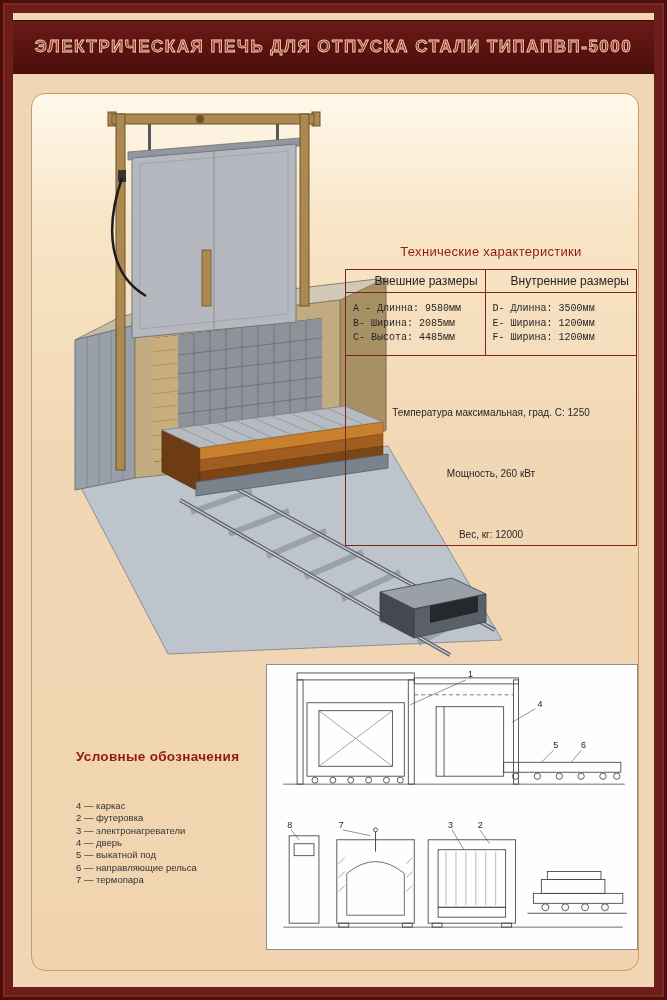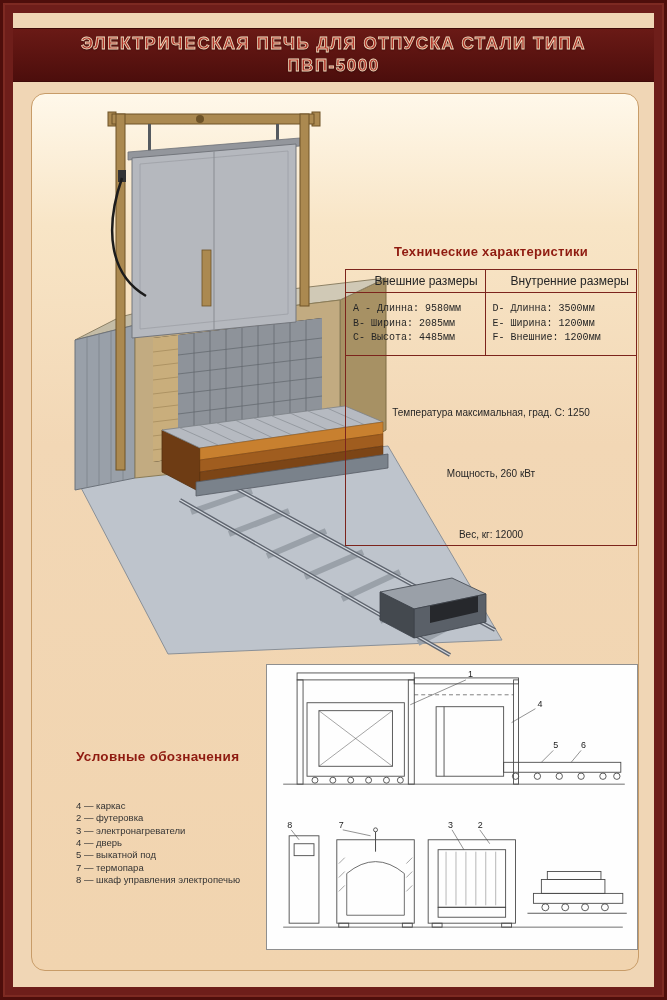--- a/index.html
+++ b/index.html
@@ -8,41 +8,41 @@
   .poster{
     position:relative; width:667px; height:1000px;
     background:#6e1e1a; box-sizing:border-box;
     box-shadow: inset 0 0 0 3px #4e0e0b, inset 0 0 0 5px #7d2a22;
   }
   .poster-inner{
     position:absolute; left:13px; top:13px; right:13px; bottom:13px;
     background:#f0d6b5;
   }
   .header-band{
-    position:absolute; left:0; right:0; top:15px; height:52px;
+    position:absolute; left:0; right:0; top:7px; height:52px;
     background:linear-gradient(180deg,#6a1a16 0%,#5a1310 55%,#4c0e0c 100%);
     border-top:1px solid #3f0a08; border-bottom:1px solid #3f0a08;
-    display:flex; flex-direction:column; align-items:center; justify-content:center;
+    display:flex; align-items:center; justify-content:center;
   }
   .title-line{
     font-weight:bold; font-size:17px; letter-spacing:1.5px; line-height:1.3;
     color:#b03428; -webkit-text-stroke:0.8px #eedcbe;
     text-shadow:0 1px 2px rgba(0,0,0,.45);
     white-space:nowrap;
   }
   .content-panel{
     position:absolute; left:18px; right:15px; top:80px; bottom:16px;
     background:linear-gradient(180deg,#fff8ea 0%,#f8e5c6 15%,#f2d7b5 40%,#f1d4af 100%);
     border:1px solid #c89c68; border-radius:14px;
   }
   .furnace-art{ position:absolute; left:18px; top:6px; width:462px; height:562px; }
 
   .specs{ position:absolute; left:313px; top:150px; width:292px; }
   .specs-heading{
-    text-align:center; color:#8f1b10; font-weight:bold; font-size:13px;
+    text-align:center; color:#8f1b10; font-weight:normal; font-size:13px;
     letter-spacing:.3px; margin-bottom:10px;
   }
   .specs-table{ width:100%; border-collapse:collapse; font-size:10px; color:#262626; }
   .specs-table th, .specs-table td{ border:1px solid #7c241c; padding:3px 7px; }
   .specs-table th{ font-weight:normal; text-align:right; font-size:12px; height:16px; }
   .specs-table td.dim{ vertical-align:middle; height:56px; }
   .specs-table td.dim div{ line-height:1.45;font-family:Liberation Mono, monospace; }
   .specs-table td.sum{ height:46px; }
   .specs-table td.sum div{ text-align:center; line-height:1.5;margin-top:46px; }
 
@@ -204,21 +204,21 @@
           </tr>
           <tr>
             <td class="dim">
               <div>A - Длинна: 9580мм</div>
               <div>B- Ширина: 2085мм</div>
               <div>C- Высота: 4485мм</div>
             </td>
             <td class="dim">
               <div>D- Длинна: 3500мм</div>
               <div>E- Ширина: 1200мм</div>
-              <div>F- Внешние: 1200мм</div>
+              <div>F- Ширина: 1200мм</div>
             </td>
           </tr>
           <tr>
             <td class="sum" colspan="2">
               <div>Температура максимальная, град. C: 1250</div>
               <div>Мощность, 260 кВт</div>
               <div>Вес, кг: 12000</div>
             </td>
           </tr>
         </tbody>
@@ -226,22 +226,22 @@
       </div>
 
       <div class="legend">
         <div class="legend-heading">Условные обозначения</div>
         <ul class="legend-list">
           <li>4 — каркас</li>
           <li>2 — футеровка</li>
           <li>3 — электронагреватели</li>
           <li>4 — дверь</li>
           <li>5 — выкатной под</li>
+          <li>6 — направляющие рельса</li>
           <li>7 — термопара</li>
-          <li>8 — шкаф управления электропечью</li>
         </ul>
       </div>
 
       <div class="drawings">
         <svg viewBox="0 0 372 286">
           <g fill="none" stroke="#4a4a4a" stroke-width="0.9">
 
             <line x1="16" y1="120" x2="360" y2="120" stroke-width="0.8"></line>
             <line x1="16" y1="264" x2="358" y2="264" stroke-width="0.8"></line>
 

